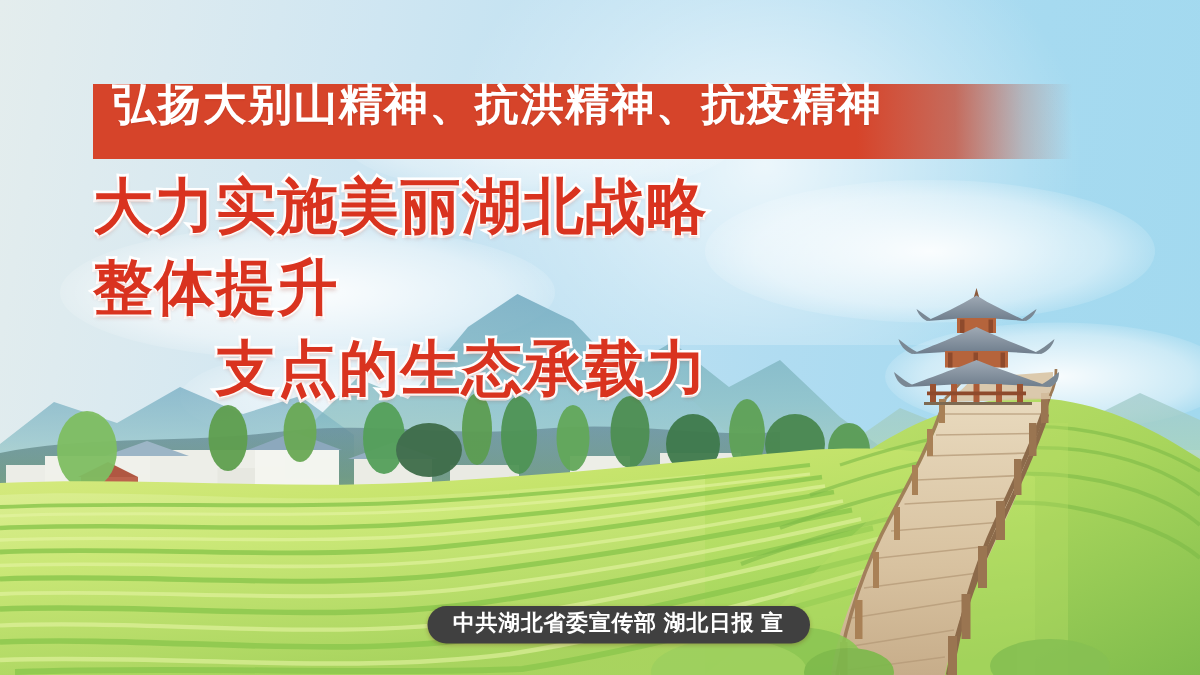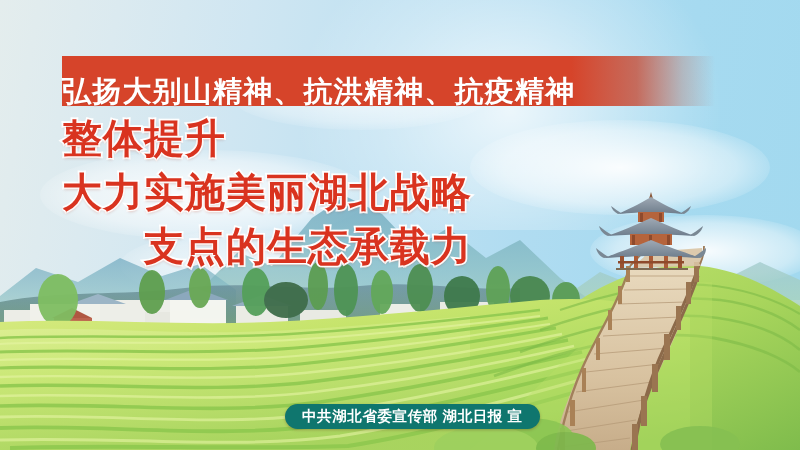--- a/index.html
+++ b/index.html
@@ -60,22 +60,23 @@
     position: absolute;
     left: 62px; top: 56px;
     width: 653px; height: 50px;
     background: linear-gradient(90deg,
        #d6442a 0%,
        #d6442a 78%,
        rgba(198,77,55,0.80) 88%,
        rgba(180,120,110,0.38) 95%,
        rgba(170,170,170,0.0) 100%);
     display: flex;
-    align-items: flex-end;
+    align-items: flex-start;
     box-sizing: border-box;
+    padding-left: 13px;
   }
   .banner-text {
     color: #ffffff;
     font-size: 29px;
     font-weight: bold;
     letter-spacing: 1.2px;
     line-height: 1;
     white-space: nowrap;
     text-shadow: 0 1px 1px rgba(120,20,10,.18);
   }
@@ -103,21 +104,21 @@
   .hl-line.indent { padding-left: 8px; text-align: right; }
   .hl-line:last-child { margin-bottom: 0; }
 
   
   .credit-pill {
     position: absolute;
     left: 285px; top: 404px;
     height: 25px;
     padding: 0 17px;
     border-radius: 13px;
-    background: #0f766e;
+    background: #404040;
     display: flex;
     align-items: center;
     justify-content: flex-start;
     box-shadow: 0 1px 3px rgba(100,20,10,.28);
   }
   .credit-text {
     color: #ffffff;
     font-size: 14.5px;
     font-weight: bold;
     letter-spacing: .6px;
@@ -363,22 +364,22 @@
       <rect x="22" y="71" width="66" height="2.5" fill="#8e4a2c"></rect>
       <rect x="20" y="78" width="72" height="3" fill="#7d6a52"></rect>
     </svg>
   </div>
 
   <div class="banner">
     <span class="banner-text">弘扬大别山精神、抗洪精神、抗疫精神</span>
   </div>
 
   <div class="headline">
+    <div class="hl-line">大力实施美丽湖北战略</div>
     <div class="hl-line">整体提升</div>
-    <div class="hl-line">大力实施美丽湖北战略</div>
     <div class="hl-line indent">支点的生态承载力</div>
   </div>
 
   <div class="credit-pill">
     <span class="credit-text">中共湖北省委宣传部 湖北日报 宣</span>
   </div>
 
 </div>
 
 </body></html>

